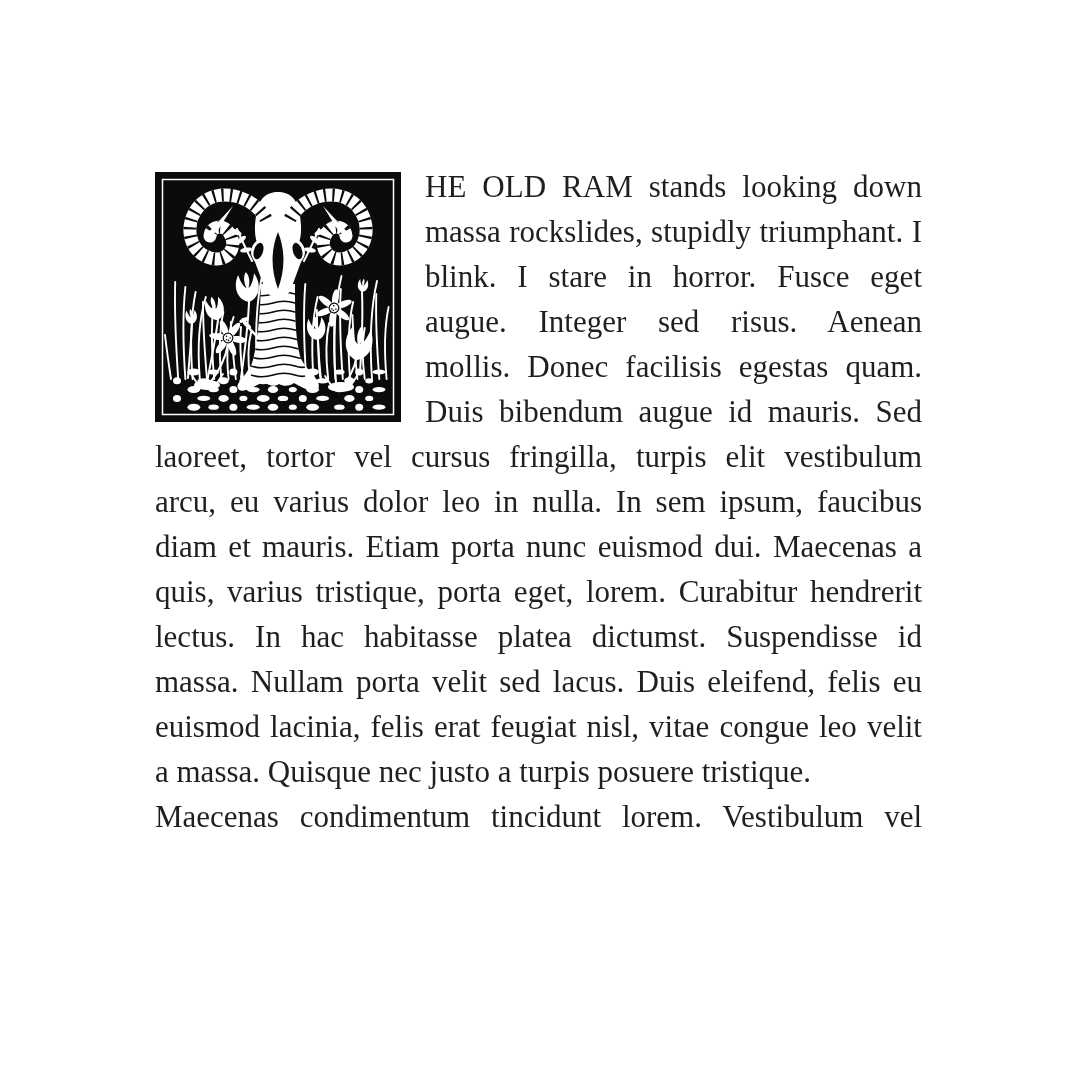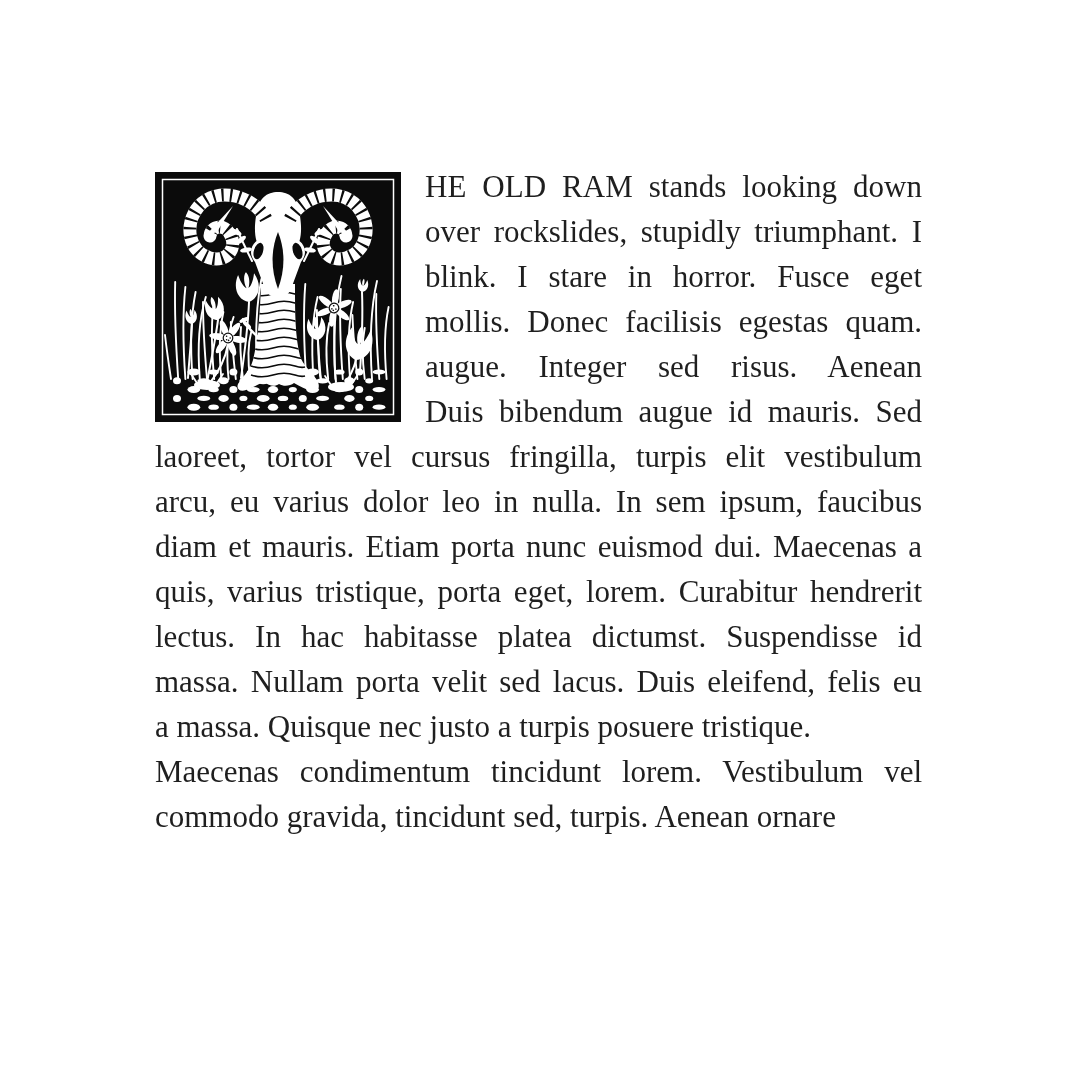--- a/index.html
+++ b/index.html
@@ -239,29 +239,29 @@
               <circle cx="0.6" cy="2.4" r="0.8"></circle>
           </g>
         </g>
 
         <rect x="7.5" y="7.5" width="231" height="235" fill="none" stroke="#ffffff" stroke-width="1.5"></rect>
       </svg>
     </figure>
 
     <div id="text-root">
         <div class="line">HE OLD RAM stands looking down</div>
-        <div class="line">over rockslides, stupidly triumphant. I</div>
+        <div class="line">massa rockslides, stupidly triumphant. I</div>
         <div class="line">blink. I stare in horror. Fusce eget</div>
+        <div class="line">augue. Integer sed risus. Aenean</div>
         <div class="line">mollis. Donec facilisis egestas quam.</div>
-        <div class="line">augue. Integer sed risus. Aenean</div>
         <div class="line">Duis bibendum augue id mauris. Sed</div>
         <div class="line">laoreet, tortor vel cursus fringilla, turpis elit vestibulum</div>
         <div class="line">arcu, eu varius dolor leo in nulla. In sem ipsum, faucibus</div>
         <div class="line">diam et mauris. Etiam porta nunc euismod dui. Maecenas a</div>
         <div class="line">quis, varius tristique, porta eget, lorem. Curabitur hendrerit</div>
         <div class="line">lectus. In hac habitasse platea dictumst. Suspendisse id</div>
         <div class="line">massa. Nullam porta velit sed lacus. Duis eleifend, felis eu</div>
+        <div class="line">euismod lacinia, felis erat feugiat nisl, vitae congue leo velit</div>
         <div class="line para-end">a massa. Quisque nec justo a turpis posuere tristique.</div>
         <div class="line">Maecenas condimentum tincidunt lorem. Vestibulum vel</div>
-        <div class="line para-end">commodo gravida, tincidunt sed, turpis. Aenean ornare</div>
       </div>
   </section>
 </main>
 
 </body></html>

